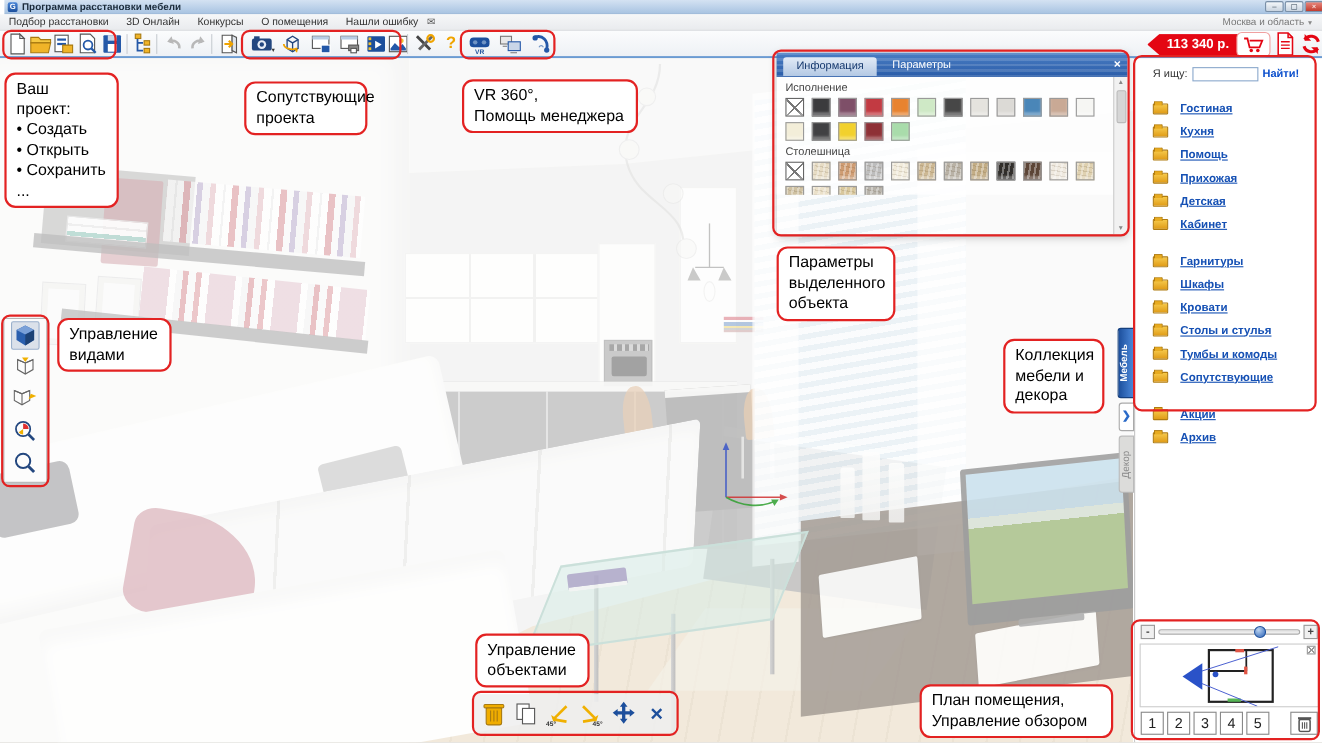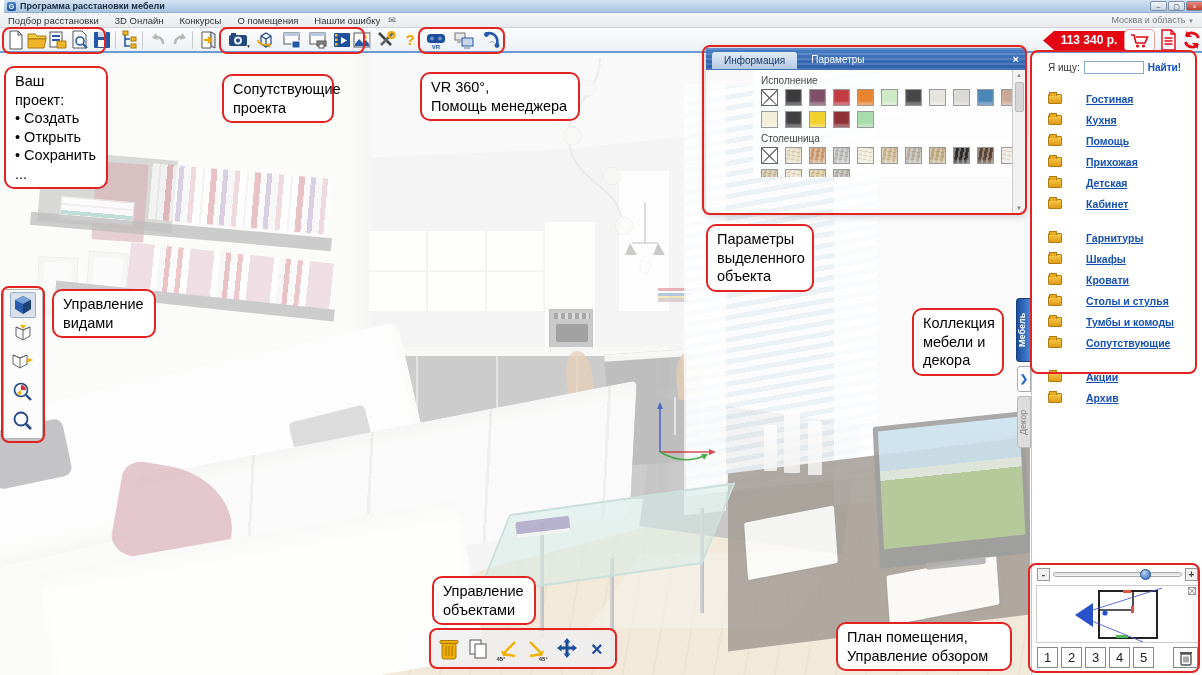--- a/index.html
+++ b/index.html
@@ -87,21 +87,21 @@
   .table-book{position:absolute;left:516px;top:466px;width:54px;height:16px;background:#6f5f9e;border-bottom:4px solid #efefed;transform:rotate(-7deg);opacity:.8;border-radius:2px;}
   .wash{position:absolute;left:0;top:0;width:100%;height:100%;background:rgba(255,255,255,.42);pointer-events:none;}
   .gizmo{position:absolute;left:642px;top:345px;width:80px;height:72px;opacity:.85;}
 
   
   .mat-panel{position:absolute;left:706px;top:48px;width:319px;height:165px;box-shadow:0 2px 8px rgba(0,0,0,.25);z-index:6;}
   .mat-tabbar{height:22px;background:linear-gradient(#4a7ec4,#2a5ca8);background-image:repeating-linear-gradient(0deg,rgba(255,255,255,.14) 0 2px,transparent 2px 5px),linear-gradient(#4a7ec4,#2a5ca8);display:flex;align-items:center;padding:0 6px;}
   .mat-tab-info{background:linear-gradient(#e2ebf6,#b4c9e4);color:#16396e;font-size:10px;padding:3px 12px;border-radius:3px 3px 0 0;margin-top:3px;}
   .mat-tab-params{color:#fff;font-size:10px;padding:0 14px;}
   .mat-close{margin-left:auto;color:#fff;font-size:11px;font-weight:bold;line-height:11px;}
-  .mat-body{position:relative;height:107px;background:rgba(255,255,255,.78);padding:3px 16px 0 8px;overflow:hidden;margin-left:47px;}
+  .mat-body{position:relative;height:107px;background:rgba(255,255,255,.78);padding:3px 16px 0 8px;overflow:hidden;}
   .mat-label{font-size:10px;color:#444;margin:2px 0 3px;}
   .sw-row{display:flex;gap:7px;margin:0 0 5px;}
   .swatch{width:17px;height:17px;border:1px solid #9a9a9a;background:#fff;flex:0 0 auto;box-shadow:inset 0 -3px 2px rgba(255,255,255,.3);}
   .sw-none{background-image:linear-gradient(45deg,transparent 44%,#777 44%,#777 52%,transparent 52%),linear-gradient(-45deg,transparent 44%,#777 44%,#777 52%,transparent 52%) !important;border-color:#666;}
   .sw-texture{background-image:repeating-linear-gradient(100deg,rgba(255,255,255,.35) 0 2px,transparent 2px 5px),repeating-linear-gradient(10deg,rgba(90,70,40,.15) 0 1px,transparent 1px 4px);}
   .mat-scroll{position:absolute;right:0;top:22px;width:13px;height:143px;background:#f1f1f1;border-left:1px solid #ccc;z-index:7;display:flex;flex-direction:column;align-items:center;font-size:6px;color:#888;}
   .mat-thumb{width:9px;height:30px;background:#d6d6d6;border:1px solid #bbb;border-radius:2px;margin-top:2px;}
   .mat-scroll .arr{line-height:10px;}
   .mat-scroll .arr.dn{margin-top:auto;}
 
@@ -122,21 +122,21 @@
   .vtab-chevron{position:absolute;left:1017px;top:366px;width:14px;height:26px;background:#fff;border:1px solid #aaa;border-radius:3px 0 0 3px;color:#2a6ac8;font-weight:bold;font-size:10px;text-align:center;line-height:24px;z-index:6;}
   .vtab-dekor{left:1017px;top:396px;width:14px;height:52px;background:#dcdcda;color:#888;border:1px solid #bbb;}
 
   
   .sidebar{position:absolute;left:1031px;top:53px;width:171px;height:622px;background:#fff;border-left:1px solid #c5c5c5;z-index:4;}
   .search-row{display:flex;align-items:center;margin:8px 4px 0 16px;font-size:10px;color:#333;gap:4px;}
   .search-input{width:60px;height:13px;border:1px solid #8aa8cc;font-size:9px;padding:0 2px;}
   .find-link{font-weight:bold;color:#0a4ecc;font-size:10px;}
   .cat-wrap{margin:14px 0 0 16px;}
   .cat-group{margin-bottom:13px;}
-  .cat-item{display:flex;align-items:center;height:21px;gap:24px;}
+  .cat-item{display:flex;align-items:center;height:21px;gap:11px;}
   .folder-icon{width:14px;height:10px;background:linear-gradient(#f6c94a,#e09c18);border:1px solid #b07c10;border-radius:1px;position:relative;flex:0 0 auto;}
   .folder-icon:before{content:"";position:absolute;left:0;top:-3px;width:6px;height:3px;background:#e8ab20;border:1px solid #b07c10;border-bottom:none;border-radius:1px 1px 0 0;}
   .cat-label{font-size:10.5px;font-weight:bold;color:#1550b4;text-decoration:underline;}
   
   .overview{position:absolute;left:0;bottom:1px;width:171px;height:110px;background:#fff;}
   .slider-row{display:flex;align-items:center;gap:3px;padding:4px 5px 2px;}
   .sld-btn{width:13px;height:13px;border:1px solid #999;background:#f0f0f0;font-size:10px;font-weight:bold;line-height:11px;text-align:center;color:#444;}
   .sld-track{position:relative;flex:1;height:5px;border:1px solid #aaa;background:linear-gradient(#ddd,#f5f5f5);border-radius:3px;}
   .sld-handle{position:absolute;top:-4px;left:68%;width:11px;height:11px;border-radius:50%;background:radial-gradient(circle at 35% 30%,#bcd4f0,#2a62b8);border:1px solid #1c4f9c;}
   .plan-box{position:relative;margin:2px 4px;height:58px;border:1px solid #ccc;background:#fff;}

